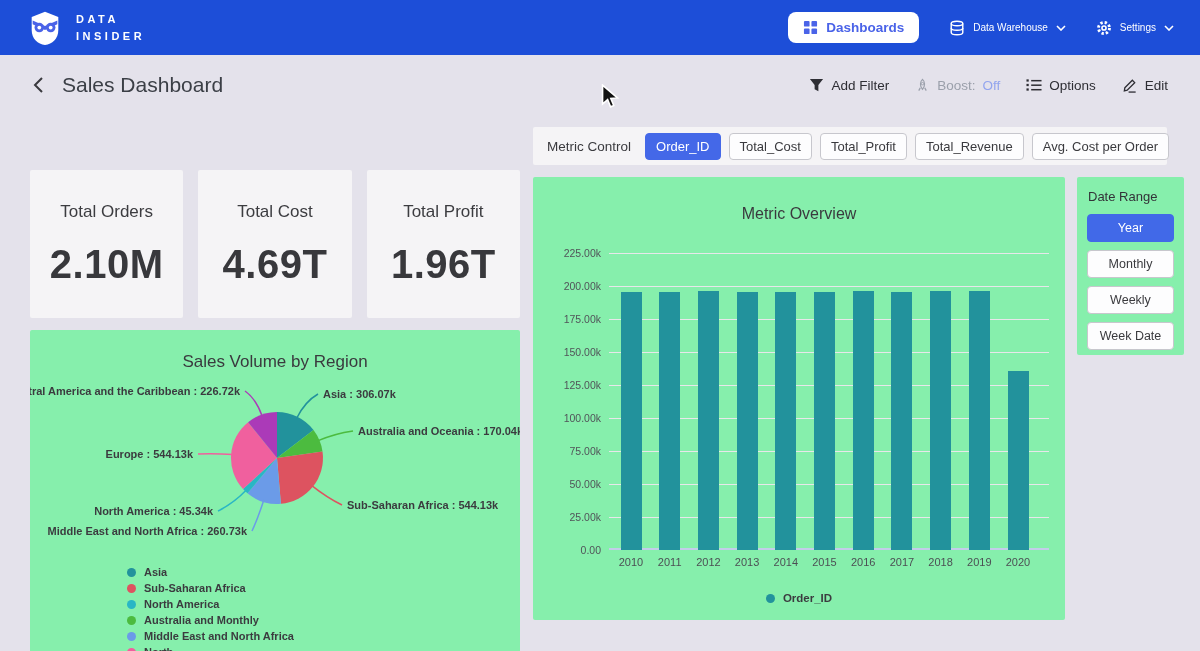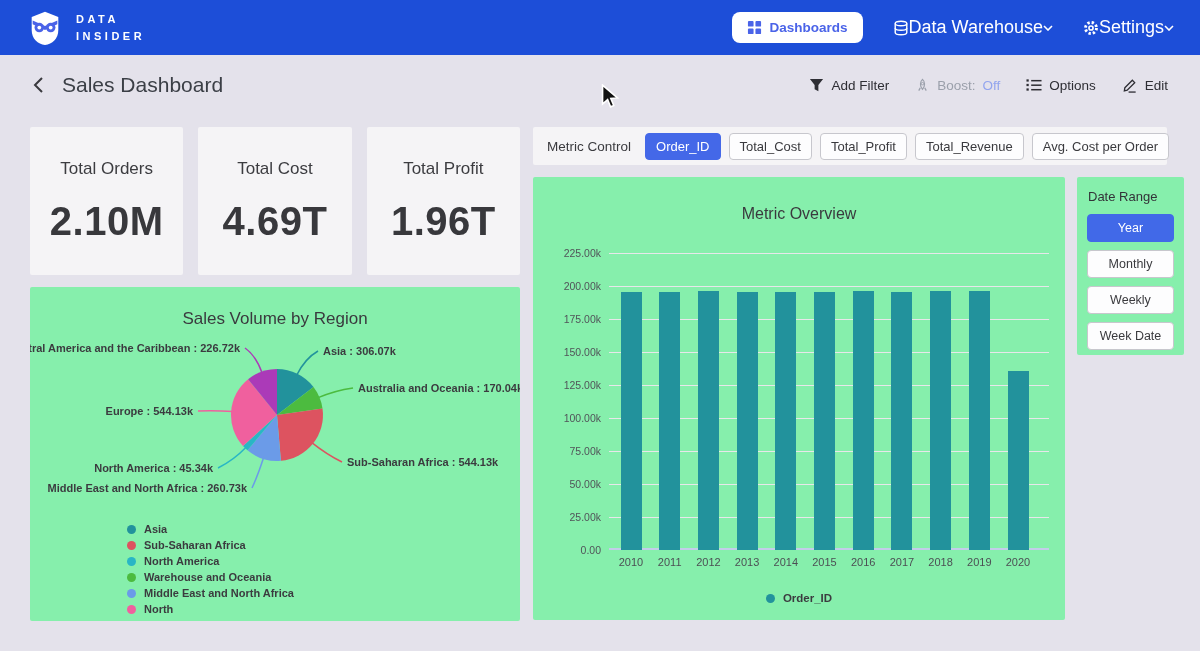--- a/index.html
+++ b/index.html
@@ -9,36 +9,36 @@
     background:#e4e2eb; overflow:hidden; position:relative;
   }
   
   .navbar { height:55px; background:#1d4ed8; display:flex; align-items:center; padding:0 26px; }
   .brand { display:flex; align-items:center; gap:12px; cursor:pointer; }
   .brand-text { color:#fff; font-size:11px; font-weight:bold; letter-spacing:3.5px; line-height:1.5; }
   .nav-right { margin-left:auto; display:flex; align-items:center; gap:30px; }
   .nav-pill { display:flex; align-items:center; gap:8px; background:#fff; color:#4a63e8;
     border:none; border-radius:8px; padding:8px 15px; font-size:13.5px; font-weight:bold;
     font-family:inherit; cursor:pointer; }
-  .nav-item { display:flex; align-items:center; color:#fff; font-size:18px; cursor:pointer; }
+  .nav-item { display:flex; align-items:center; gap:8px; color:#fff; font-size:10px; cursor:pointer; }
   
   .page-header { height:60px; display:flex; align-items:center; padding:0 32px 0 30px; }
   .back-btn { background:none; border:none; cursor:pointer; margin-right:16px; padding:2px; display:flex; }
   .page-title { font-size:21px; font-weight:500; color:#3b3f46; }
   .header-actions { margin-left:auto; display:flex; align-items:center; gap:26px; }
   .h-action { display:flex; align-items:center; gap:7px; font-size:13.5px; color:#2e2e34; font-weight:500; cursor:pointer; }
   .h-action.muted { color:#9ba0ab; }
   .boost-off { color:#93a5ee; }
   
   .main { padding:12px 33px 0 30px; display:flex; gap:13px; }
   .left-col { width:490px; flex:none; }
   .right-col { flex:1; min-width:0; }
   .card { background:#86efac; border-radius:2px; }
   
-  .kpi-row { display:flex; gap:15px; margin-bottom:12px; }
+  .kpi-row { display:flex; gap:15px; margin-bottom:12px;margin-top:43px; }
   .kpi-card { flex:1; height:148px; background:#f5f4f6; border-radius:2px;
     display:flex; flex-direction:column; align-items:center; padding-top:32px; }
   .kpi-title { font-size:17px; color:#3c3c40; font-weight:500; }
   .kpi-value { font-size:40px; font-weight:bold; color:#38383c; margin-top:20px; letter-spacing:0.5px; }
   
   .pie-card { height:334px; position:relative; }
   .pie-title { text-align:center; font-size:17px; font-weight:500; color:#3a3a3e; padding-top:22px; }
   #pie-svg { display:block; margin-top:4px; }
   .pie-legend { display:flex; padding-left:97px; margin-top:0px;flex-direction:column; }
   .pl-col1 { width:189px; }
@@ -225,21 +225,21 @@
               <span class="legend-label">Sub-Saharan Africa</span>
             </div>
             <div class="legend-item">
               <span class="legend-dot" style="background: rgb(41, 182, 197);"></span>
               <span class="legend-label">North America</span>
             </div>
           </div>
           <div class="pl-col2">
             <div class="legend-item">
               <span class="legend-dot" style="background: rgb(76, 187, 63);"></span>
-              <span class="legend-label">Warehouse and Oceania</span>
+              <span class="legend-label">Australia and Monthly</span>
             </div>
             <div class="legend-item">
               <span class="legend-dot" style="background: rgb(107, 155, 232);"></span>
               <span class="legend-label">Middle East and North Africa</span>
             </div>
             <div class="legend-item">
               <span class="legend-dot" style="background: rgb(240, 96, 158);"></span>
               <span class="legend-label">North</span>
             </div>
           </div>

